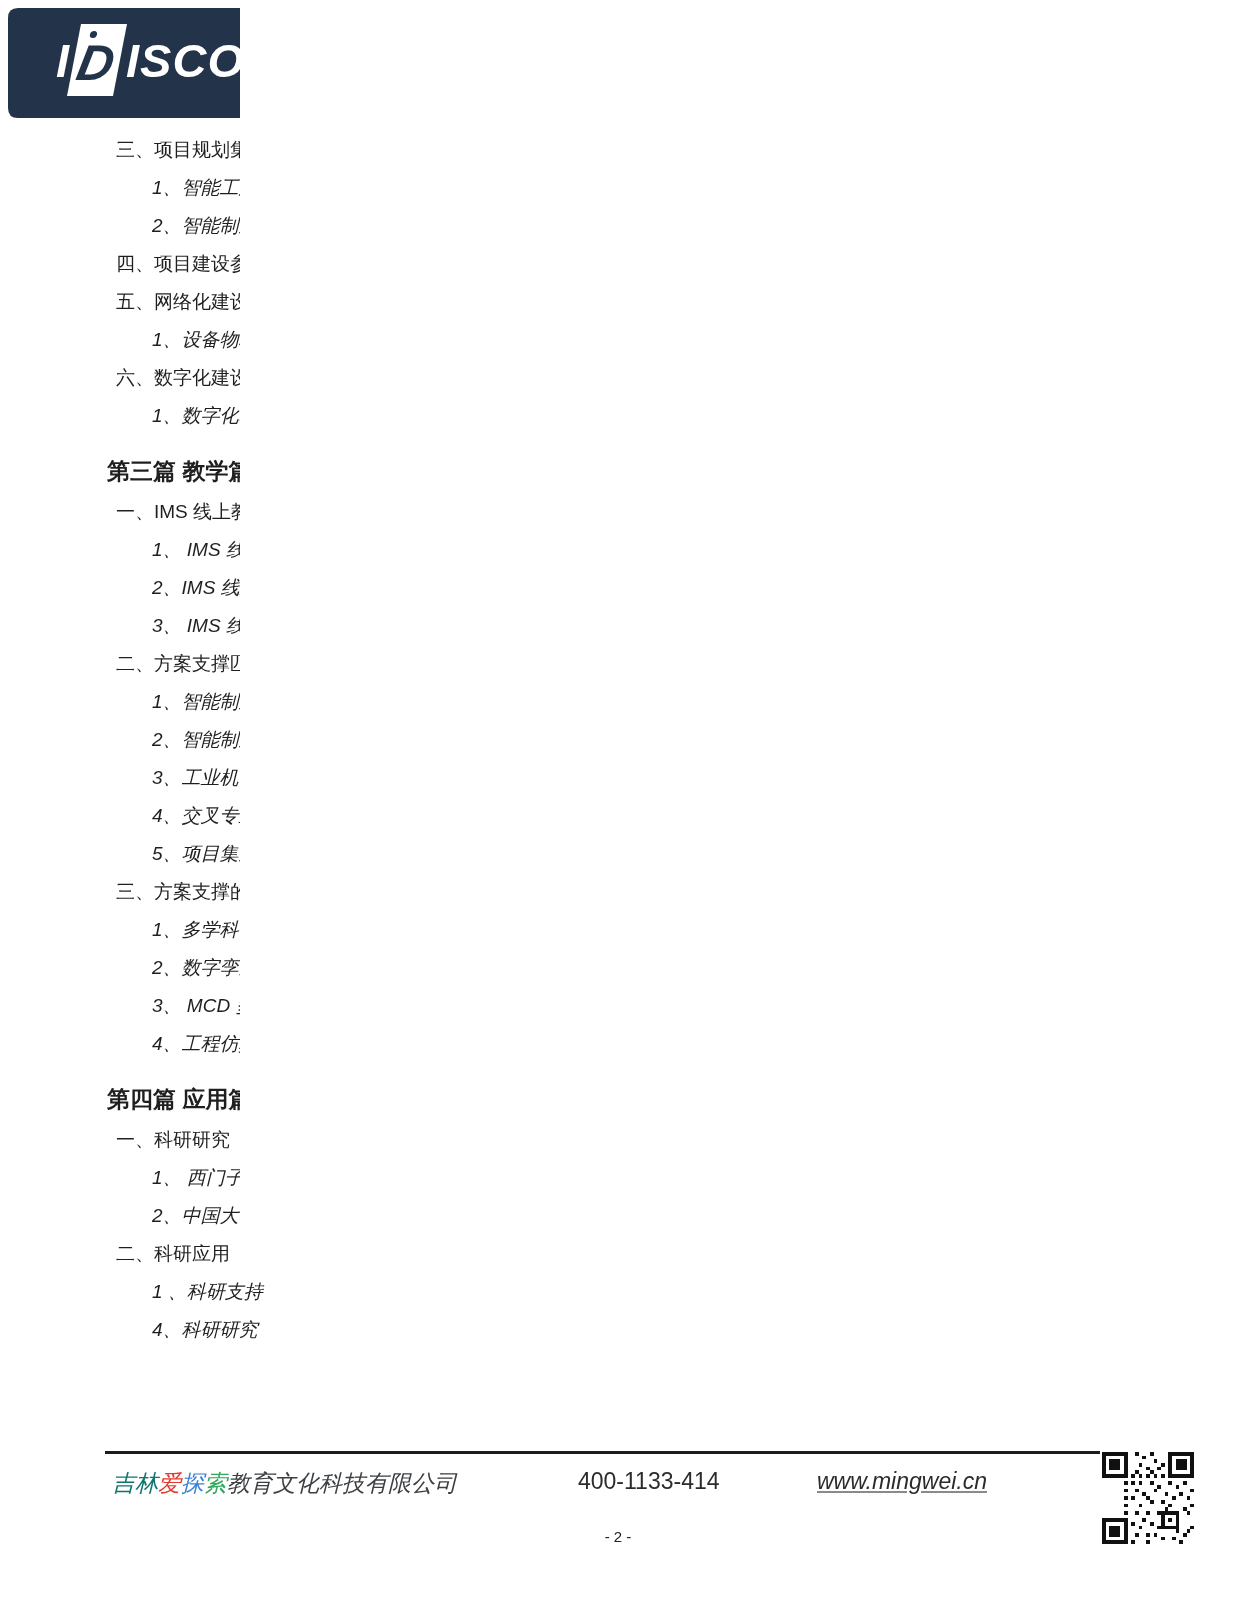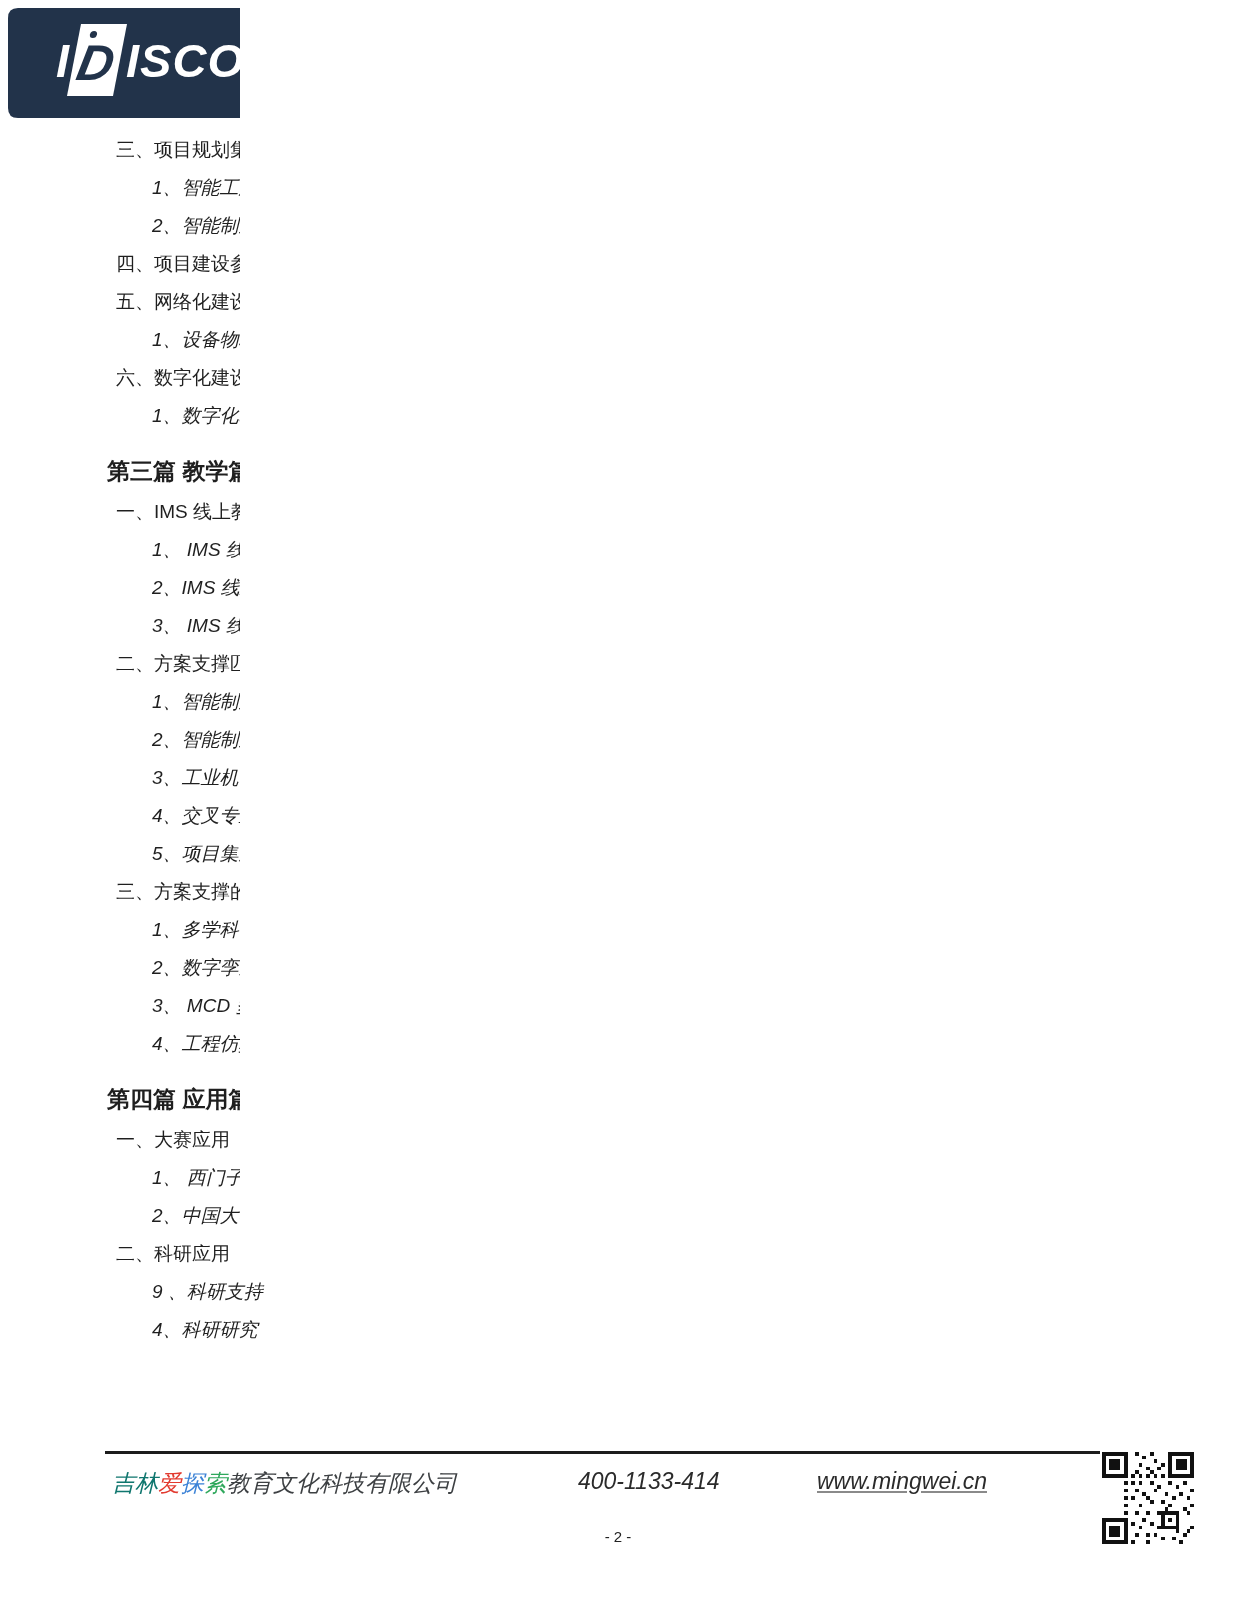--- a/index.html
+++ b/index.html
@@ -35,21 +35,21 @@
   .row.l2 .page  { font-style:italic; }
 
   .row.part { height:48px; margin-top:10px; margin-left:-9px; }
   .row.part .label { font-size:23px; font-weight:bold; padding-bottom:9px; }
   .row.part .leader { border-bottom:4px dotted #141414; margin-bottom:11px; }
   .row.part .page  { font-size:19px; font-weight:bold; padding-bottom:10px; }
 
   
   .footer-rule { position:absolute; left:105px; top:1451px; width:995px; height:3px; background:#1c1c1c; }
   .company { position:absolute; left:112px; top:1468px; font-size:23px; font-style:italic; white-space:nowrap; }
-  .phone   { position:absolute; left:578px; top:1468px; font-size:23px; font-style:italic; color:#2b2b2b; }
+  .phone   { position:absolute; left:578px; top:1468px; font-size:23px; color:#2b2b2b; }
   .website { position:absolute; left:817px; top:1468px; font-size:23px; font-style:italic;
              color:#2b2b2b; text-decoration:underline; text-decoration-color:#8a8a8a; }
   .page-number { position:absolute; left:0; top:1528px; width:1236px; text-align:center; font-size:15px; color:#222; }
   .qr { position:absolute; left:1102px; top:1452px; width:92px; height:92px; }
 </style>
 </head>
 <body>
 
 <div class="page">
 
@@ -188,41 +188,41 @@
         <span class="label">4、工程仿真数据环境资源库</span>
         <span class="leader"></span>
         <span class="page">- 23 -</span>
       </div>
       <div class="row part">
         <span class="label">第四篇 应用篇</span>
         <span class="leader"></span>
         <span class="page">- 24 -</span>
       </div>
       <div class="row l1">
-        <span class="label">一、大赛应用</span>
+        <span class="label">一、科研研究</span>
         <span class="leader"></span>
         <span class="page">- 24 -</span>
       </div>
       <div class="row l2">
         <span class="label">1、 西门子杯中国智能制造挑战赛</span>
         <span class="leader"></span>
         <span class="page">- 24 -</span>
       </div>
       <div class="row l2">
         <span class="label">2、中国大学生机械工程创新创意大赛-智能制造大赛</span>
         <span class="leader"></span>
         <span class="page">- 25 -</span>
       </div>
       <div class="row l1">
         <span class="label">二、科研应用</span>
         <span class="leader"></span>
         <span class="page">- 26 -</span>
       </div>
       <div class="row l2">
-        <span class="label">9 、科研支持</span>
+        <span class="label">1 、科研支持</span>
         <span class="leader"></span>
         <span class="page">- 26 -</span>
       </div>
       <div class="row l2">
         <span class="label">4、科研研究</span>
         <span class="leader"></span>
         <span class="page">- 26 -</span>
       </div>
     </main>
 

